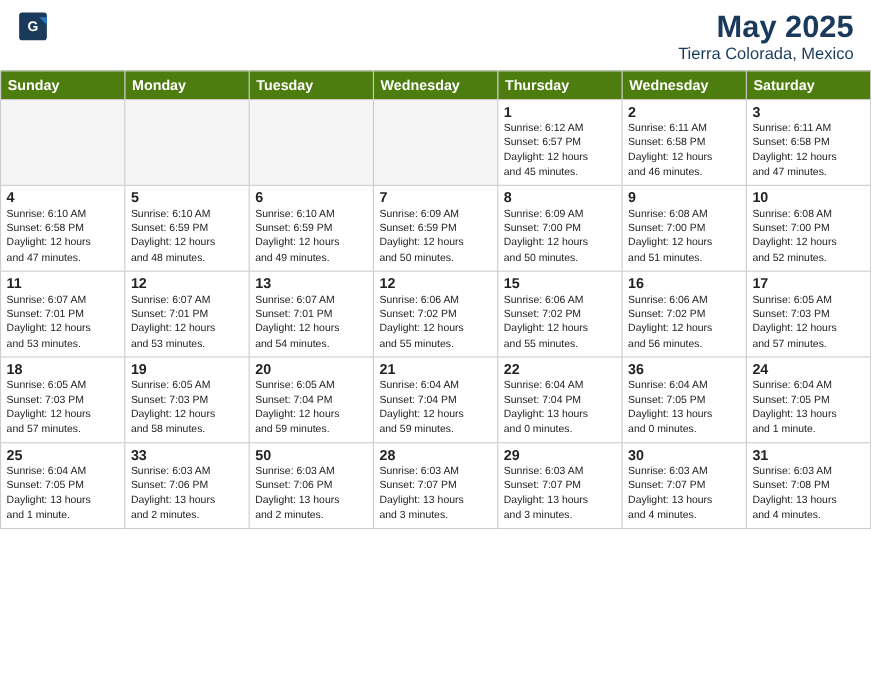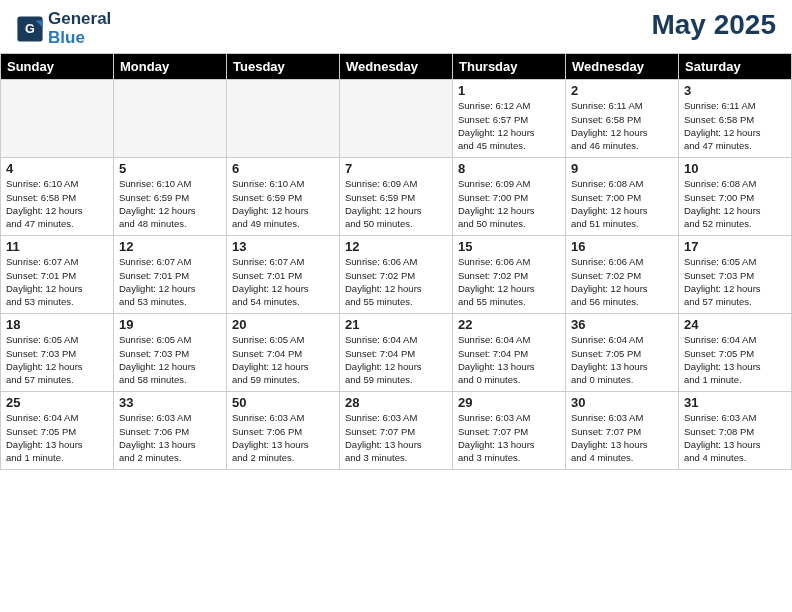--- a/index.html
+++ b/index.html
@@ -7,44 +7,41 @@
     
     .header { display: flex; align-items: flex-start; justify-content: space-between; padding: 10px 16px 6px 16px; }
     .logo { display: flex; align-items: center; }
     .logo-icon { width: 28px; height: 28px; margin-right: 4px; }
     
     .title-block { text-align: right; }
     .cal-title { font-size: 28px; font-weight: bold; color: #1a3a5c; line-height: 1.1; }
     .cal-subtitle { font-size: 15px; color: #1a3a5c; }
     
     .calendar { width: 100%; border-collapse: collapse; margin: 0 0 0 0; }
-    .calendar th { background: #000000; color: #fff; font-size: 13px; font-weight: bold; text-align: left; padding: 5px 6px; border: 1px solid #ccc; }
+    .calendar th { background: #4d7c0f; color: #fff; font-size: 13px; font-weight: bold; text-align: left; padding: 5px 6px; border: 1px solid #ccc; }
     .calendar td { border: 1px solid #ccc; vertical-align: top; padding: 3px 5px; font-size: 10px; color: #222; background: #fff; width: 113px; min-height: 70px; height: 78px; }
     .calendar td.empty { background: #f5f5f5; }
     .day-num { font-size: 13px; font-weight: bold; color: #222; margin-bottom: 1px; }
     .day-info { font-size: 9.5px; color: #222; line-height: 1.4; }
   </style>
 </head>
 <body>
 
 <div style="width:792px;height:612px;background:#fff;padding:0;">
   <div class="header">
     <div class="logo">
       <svg class="logo-icon" viewBox="0 0 40 40">
         <rect x="2" y="2" width="36" height="36" rx="4" fill="#1a3a5c"></rect>
         <text x="20" y="26" font-size="18" fill="white" text-anchor="middle" font-family="Arial" font-weight="bold">G</text>
         <polygon points="28,8 38,8 38,18" fill="#2979c0"></polygon>
       </svg>
-      <div>
-        <div style="font-size:17px;font-weight:bold;color:#1a3a5c;line-height:1.1;">General</div>
-        <div style="font-size:17px;font-weight:bold;color:#2979c0;line-height:1.1;">Blue</div>
-      </div>
     </div>
     <div class="title-block">
       <div class="cal-title">May 2025</div>
+      <div class="cal-subtitle">Tierra Colorada, Mexico</div>
     </div>
   </div>
 
   <table class="calendar" id="cal-table">
     <thead id="cal-head">
         <tr>
           <th>Sunday</th>
           <th>Monday</th>
           <th>Tuesday</th>
           <th>Wednesday</th>

